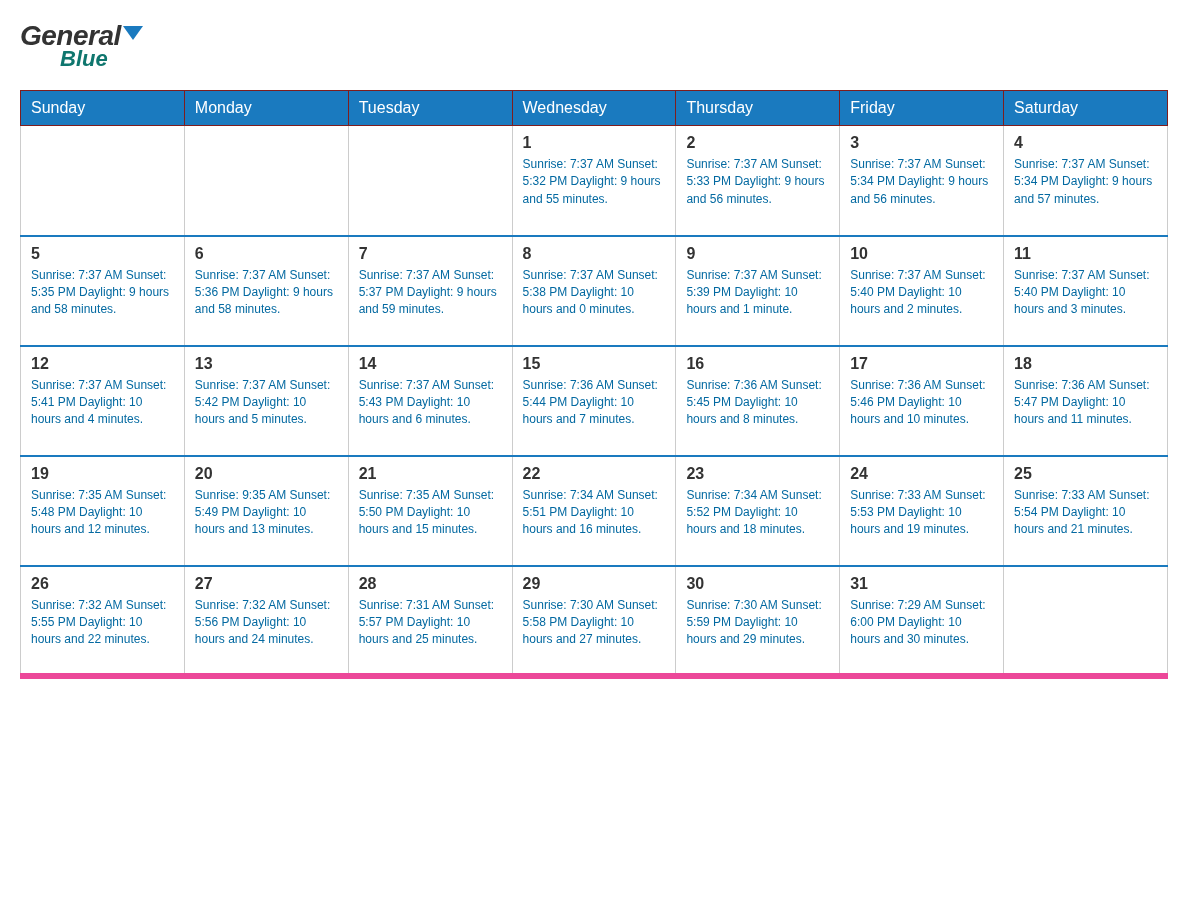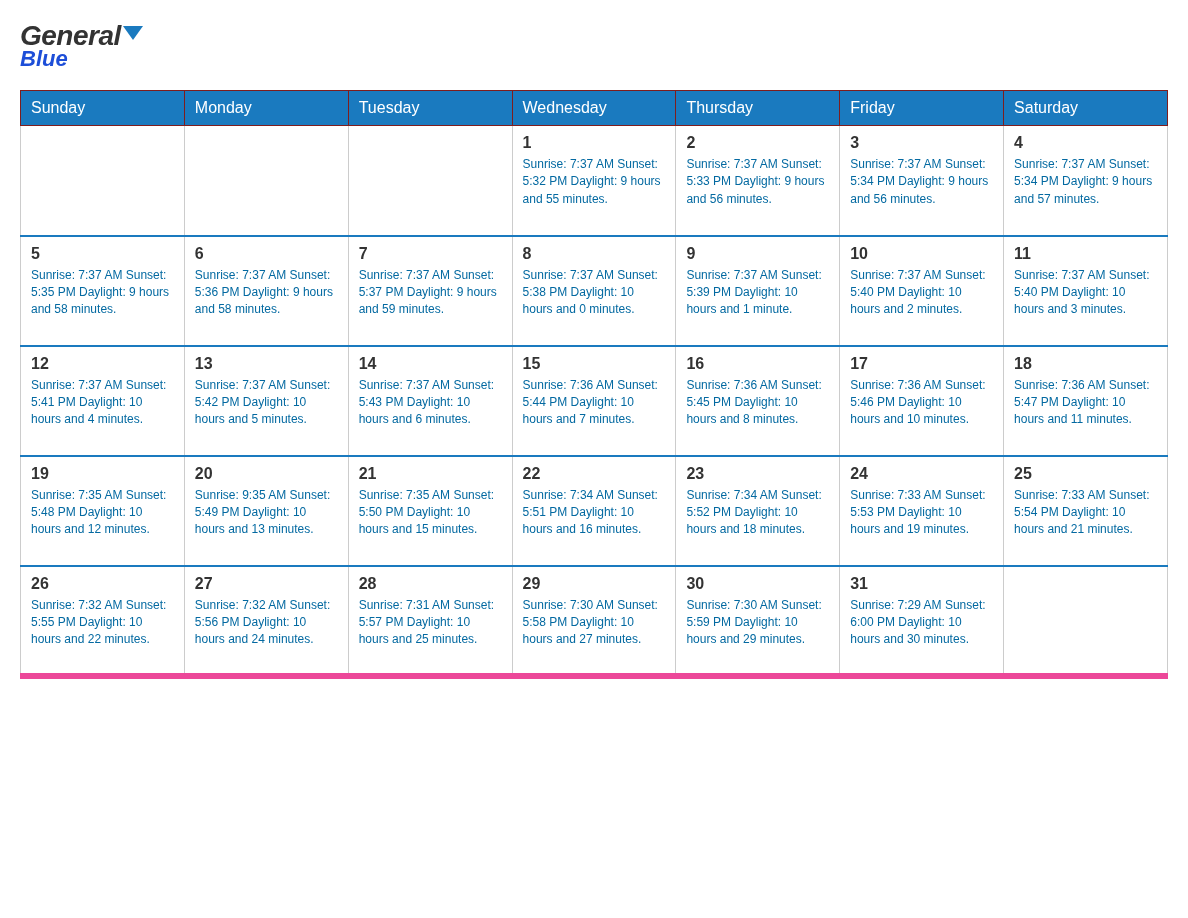--- a/index.html
+++ b/index.html
@@ -24,22 +24,23 @@
     }
     .logo-general {
       font-size: 28px;
       font-weight: bold;
       color: #333;
       letter-spacing: -0.5px;
     }
     .logo-blue {
       font-size: 22px;
       font-weight: bold;
-      color: #1d4ed8;
+      color: #0f766e;
       margin-top: -6px;
+      margin-left: 40px;
     }
     .logo-triangle {
       display: inline-block;
       width: 0;
       height: 0;
       border-left: 10px solid transparent;
       border-right: 10px solid transparent;
       border-top: 14px solid #1a7abf;
       margin-left: 2px;
       vertical-align: middle;

